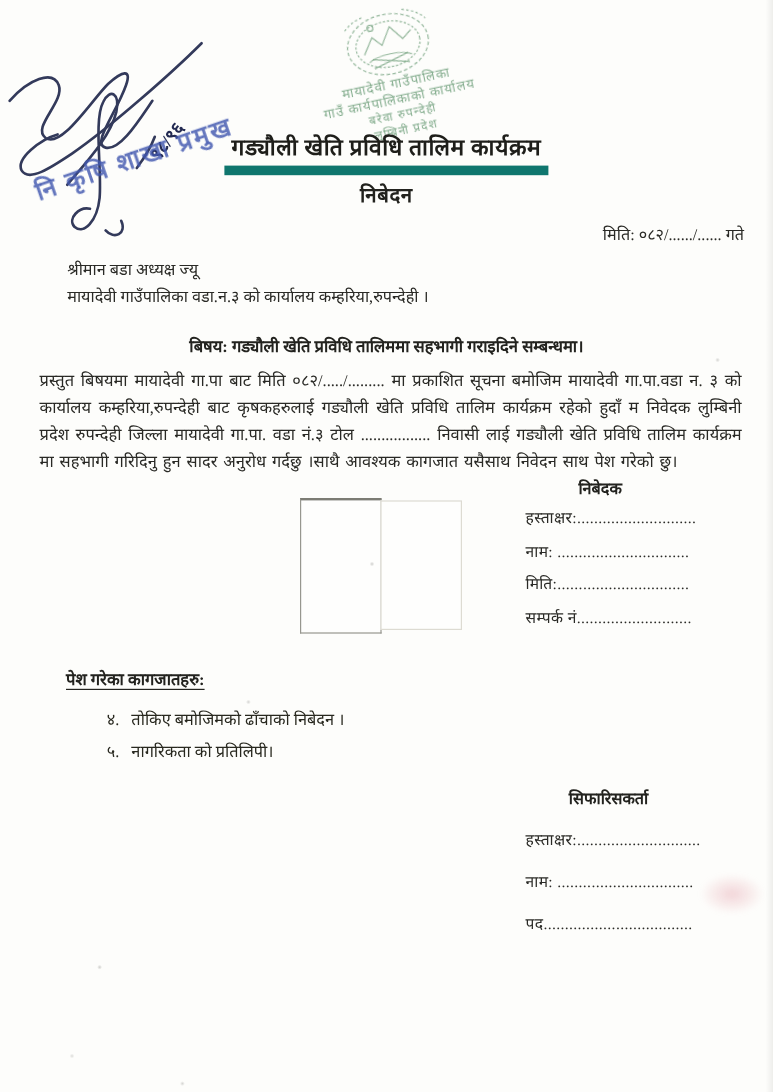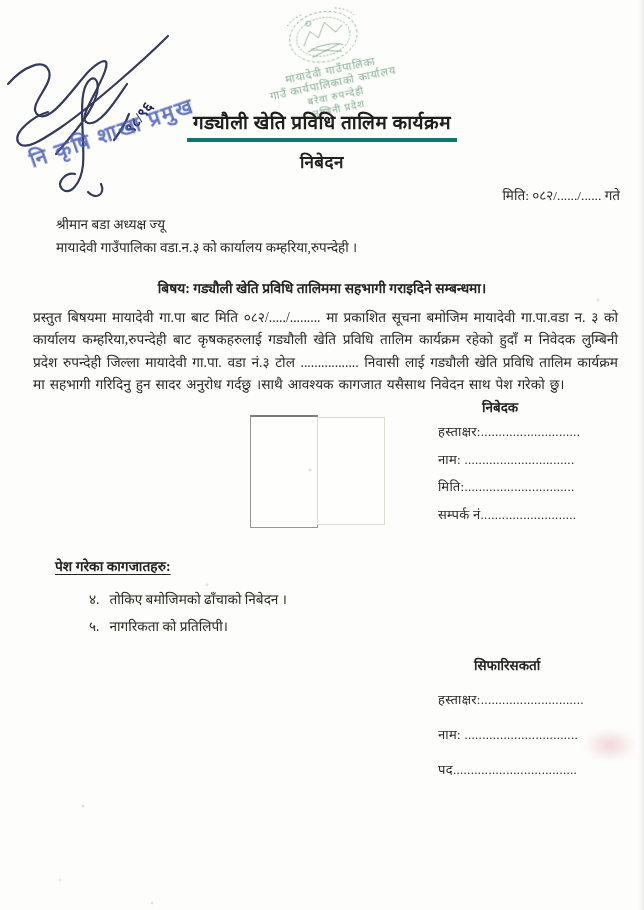--- a/index.html
+++ b/index.html
@@ -36,21 +36,21 @@
   .stamp-line{
     color:rgba(122,166,132,0.92);
     font-size:11px;line-height:13px;letter-spacing:1px;white-space:nowrap;
   }
   .stamp-line.small{font-size:10px;}
 
   
   .title-row{left:0;top:109px;width:644px;text-align:center;z-index:2;}
   .doc-title{
     display:inline-block;font-size:19px;font-weight:bold;color:#1e1e1a;
-    border-bottom:4px solid #0f766e;padding:0 6px 3px 6px;letter-spacing:0.5px;
+    border-bottom:8px solid #0f766e;padding:0 6px 3px 6px;letter-spacing:0.5px;
   }
   .subtitle-row{left:0;top:150px;width:644px;text-align:center;}
   .doc-subtitle{font-size:17px;font-weight:bold;color:#22221e;letter-spacing:0.5px;}
 
   .date-line{right:24px;top:186px;font-size:13.5px;color:#2a2a26;}
 
   .recipient{left:56px;top:213px;font-size:13.5px;line-height:23px;color:#2a2a26;}
 
   .subject-row{left:0;top:278px;width:644px;text-align:center;}
   .subject-text{font-size:13.8px;font-weight:bold;color:#23231f;}

